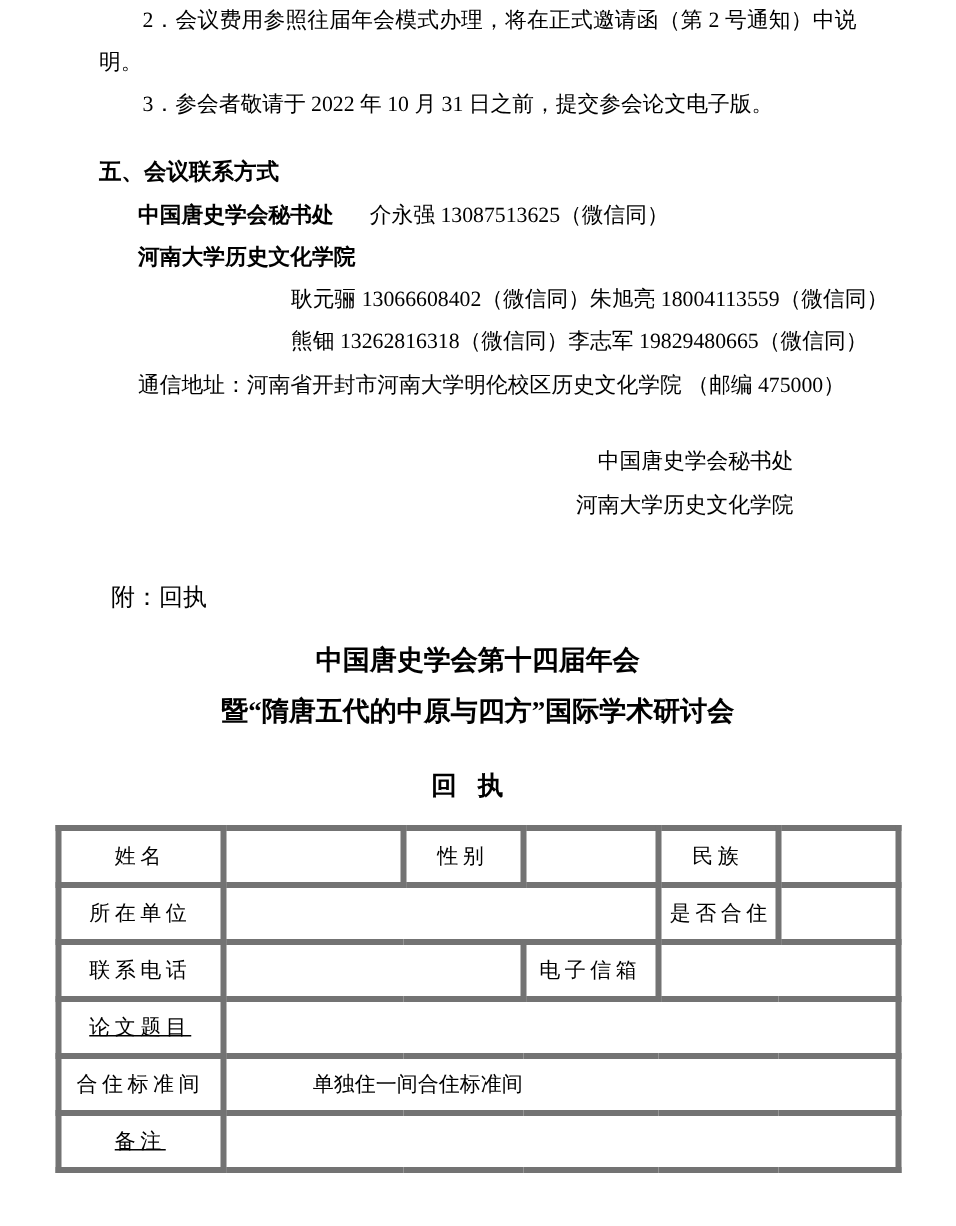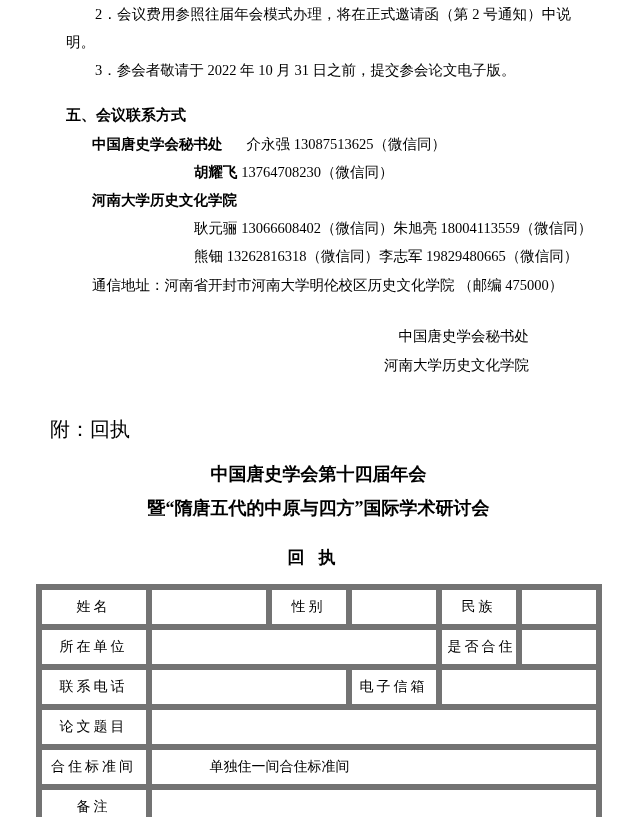--- a/index.html
+++ b/index.html
@@ -84,22 +84,22 @@
   }
   .signature {
     margin-top: 22px;
     padding-right: 108px;
     text-align: right;
     font-size: 14.5px;
     line-height: 29px;
   }
   .attach {
     margin-top: 36px;
-    padding-left: 50px;
-    font-size: 20px;
+    padding-left: 74px;
+    font-size: 16px;
   }
   .form-title {
     text-align: center;
     font-size: 18px;
     font-weight: bold;
     line-height: 34px;
     margin-top: 14px;
   }
   .form-title2 {
     text-align: center;
@@ -115,38 +115,39 @@
     letter-spacing: 14px;
     margin-top: 15px;
   }
   table.receipt {
     border-collapse: collapse;
     margin: 8px auto 0 auto;
     width: 560px;
     table-layout: fixed;
   }
   table.receipt td {
-    border: 6px solid #737373;
+    border: 4px solid #737373;
     height: 34px;
     font-size: 14px;
     padding: 0 6px;
     text-align: center;
   }
   td.lab {
     text-align: center;
     white-space: nowrap;
   }
   td.lab span {
     letter-spacing: 3px;
   }
   td.val {
     text-align: center;
   }
   .tall {
     height: 52px;
+    text-decoration: underline;
   }
   .opt-wrap {
     display: flex;
     justify-content: flex-start;
     padding-left: 52px;
   }
 </style>
 </head>
 <body>
 
@@ -163,26 +164,20 @@
 
     <div class="contact-row">
       <span class="lbl-org">中国唐史学会秘书处</span>
       <span class="gap-mid"></span>
       <span class="pname">
         <span>介永强</span>
         <span>13087513625</span><span>（微信同）</span>
       </span>
     </div>
 
-    <div class="contact-row">
-      <span class="indent-b">
-        <span class="sub-head">胡耀飞</span>
-        <span>13764708230</span><span>（微信同）</span>
-      </span>
-    </div>
 
     <div class="contact-row">
       <span class="lbl-org">河南大学历史文化学院</span>
     </div>
 
     <div class="contact-row">
       <span class="indent-b">
         <span>耿元骊</span>
         <span>13066608402</span><span>（微信同）</span>
       </span>

